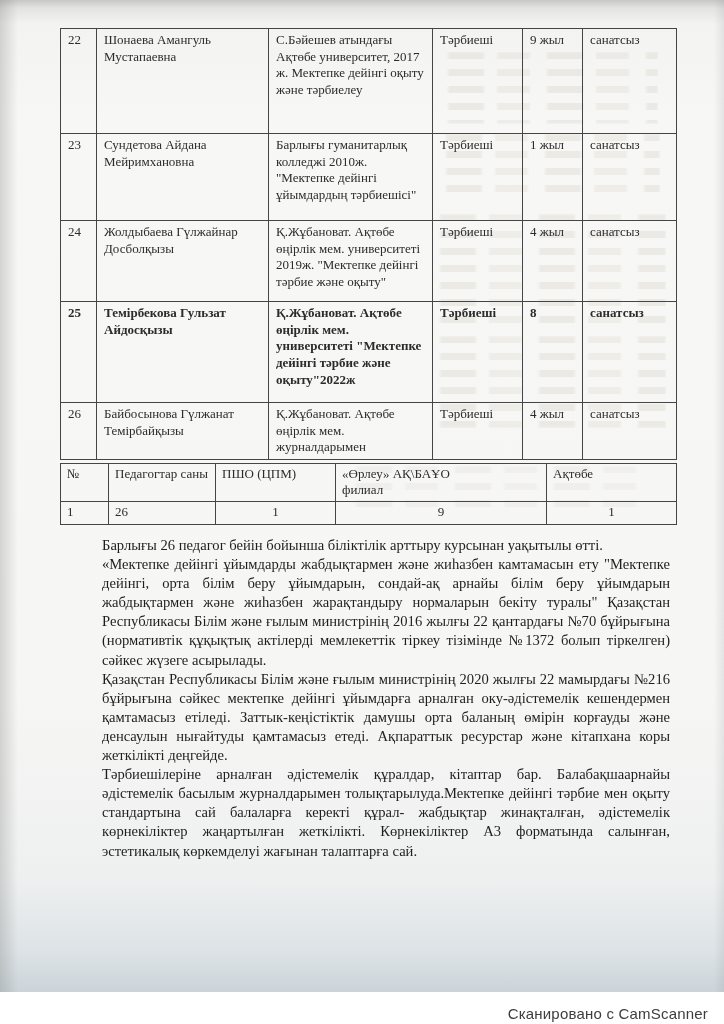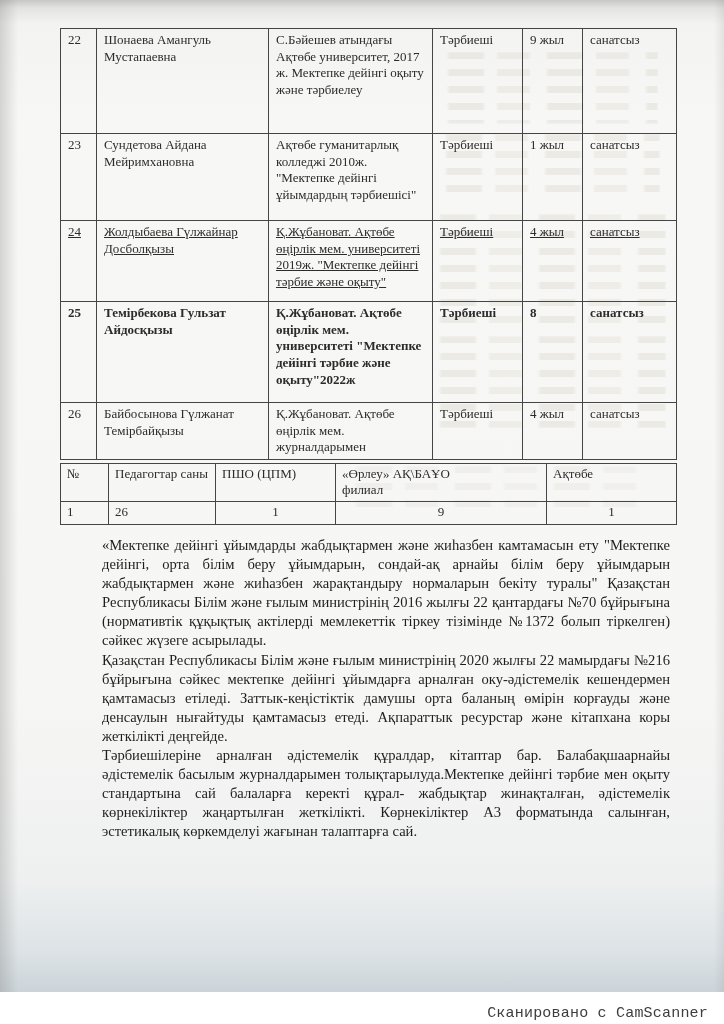--- a/index.html
+++ b/index.html
@@ -48,21 +48,21 @@
     position:absolute;left:60px;top:28px;width:616px;
     font-size:13px;line-height:1.28;table-layout:fixed;
   }
   .t1 td{
     border:1px solid #454545;vertical-align:top;
     padding:3px 6px 3px 7px;color:#2c2c2c;
     overflow:hidden;
   }
   .t1 tr:nth-child(1) td{height:98px;}
   .t1 tr:nth-child(2) td{height:80px;}
-  .t1 tr:nth-child(3) td{height:74px;text-decoration:underline;}
+  .t1 tr:nth-child(3) td{height:74px;}
   .t1 tr:nth-child(4) td{height:94px;font-weight:bold;}
   .t1 tr:nth-child(5) td{height:46px;}
 
   
   .t2-title{
     position:absolute;left:103px;top:446px;
     font-size:13.5px;color:#2c2c2c;
   }
   .t2{
     position:absolute;left:60px;top:463px;width:616px;
@@ -81,21 +81,21 @@
     position:absolute;left:102px;top:536px;width:568px;
     font-size:14.6px;line-height:19.1px;text-align:justify;color:#1e1e1e;
   }
   .text-block p{margin:0;}
   .text-block p.bold{font-weight:bold;}
 
   
   .footer{
     position:absolute;left:0;bottom:0;width:724px;height:24px;
     background:#ffffff;
-    font-family:Liberation Mono, monospace;
+    font-family:Liberation Sans, sans-serif;
   }
   .footer span{
     position:absolute;right:16px;top:5px;
     font-size:15px;color:#3d3d3d;letter-spacing:.2px;
   }
 </style>
 </head>
 <body>
 
 <div class="page">
@@ -121,21 +121,21 @@
           <td>22</td>
           <td>Шонаева Амангуль Мустапаевна</td>
           <td>С.Бәйешев атындағы Ақтөбе университет, 2017 ж. Мектепке дейінгі оқыту және тәрбиелеу</td>
           <td>Тәрбиеші</td>
           <td>9 жыл</td>
           <td>санатсыз</td>
         </tr>
         <tr>
           <td>23</td>
           <td>Сундетова Айдана Мейримхановна</td>
-          <td>Ақтөбе гуманитарлық колледжі 2010ж. "Мектепке дейінгі ұйымдардың тәрбиешісі"</td>
+          <td>Барлығы гуманитарлық колледжі 2010ж. "Мектепке дейінгі ұйымдардың тәрбиешісі"</td>
           <td>Тәрбиеші</td>
           <td>1 жыл</td>
           <td>санатсыз</td>
         </tr>
         <tr>
           <td>24</td>
           <td>Жолдыбаева Гүлжайнар Досболқызы</td>
           <td>Қ.Жұбановат. Ақтөбе өңірлік мем. университеті 2019ж. "Мектепке дейінгі тәрбие және оқыту"</td>
           <td>Тәрбиеші</td>
           <td>4 жыл</td>
@@ -182,20 +182,21 @@
           <td>1</td>
           <td>26</td>
           <td class="c">1</td>
           <td class="c">9</td>
           <td class="c">1</td>
         </tr>
       </tbody>
     </table>
 
     <div class="text-block">
+      <p>Барлығы 26 педагог бейін бойынша біліктілік арттыру курсынан уақытылы өтті.</p>
       <p>«Мектепке дейінгі ұйымдарды жабдықтармен және жиһазбен камтамасын ету "Мектепке дейінгі, орта білім беру ұйымдарын, сондай-ақ арнайы білім беру ұйымдарын жабдықтармен және жиһазбен жарақтандыру нормаларын бекіту туралы" Қазақстан Республикасы Білім және ғылым министрінің 2016 жылғы 22 қантардағы №70 бұйрығына (нормативтік құқықтық актілерді мемлекеттік тіркеу тізімінде №1372 болып тіркелген) сәйкес жүзеге асырылады.</p>
       <p>Қазақстан Республикасы Білім және ғылым министрінің 2020 жылғы 22 мамырдағы №216 бұйрығына сәйкес мектепке дейінгі ұйымдарға арналған оку-әдістемелік кешендермен қамтамасыз етіледі. Заттык-кеңістіктік дамушы орта баланың өмірін корғауды және денсаулын нығайтуды қамтамасыз етеді. Ақпараттык ресурстар және кітапхана коры жеткілікті деңгейде.</p>
       <p>Тәрбиешілеріне арналған әдістемелік құралдар, кітаптар бар. Балабақшаарнайы әдістемелік басылым журналдарымен толықтарылуда.Мектепке дейінгі тәрбие мен оқыту стандартына сай балаларға керекті құрал- жабдықтар жинақталған, әдістемелік көрнекіліктер жаңартылған жеткілікті. Көрнекіліктер А3 форматында салынған, эстетикалық көркемделуі жағынан талаптарға сай.</p>
     </div>
 
   </div>
 
   <div class="footer">
     <span>Сканировано с CamScanner</span>
   </div>

